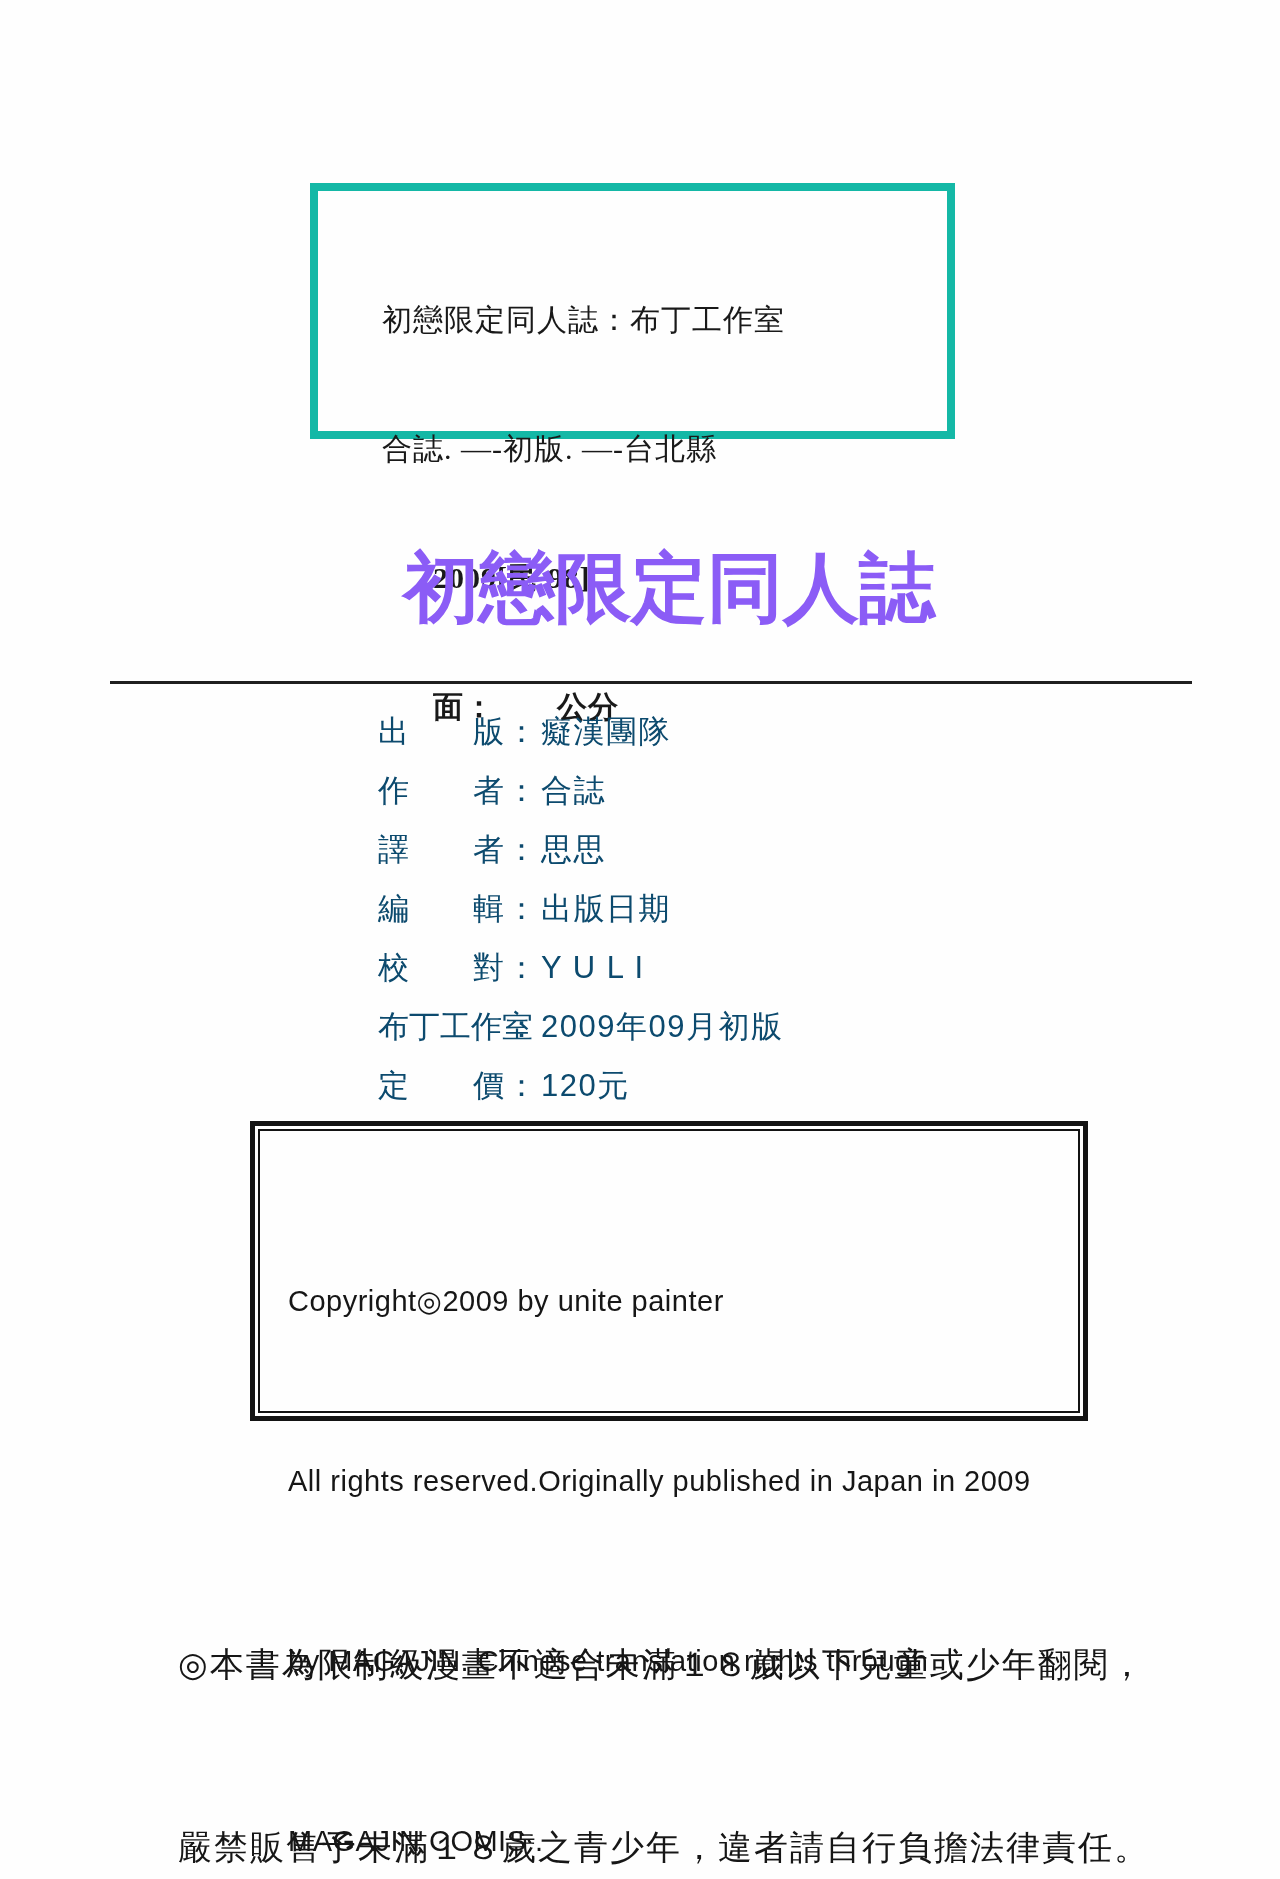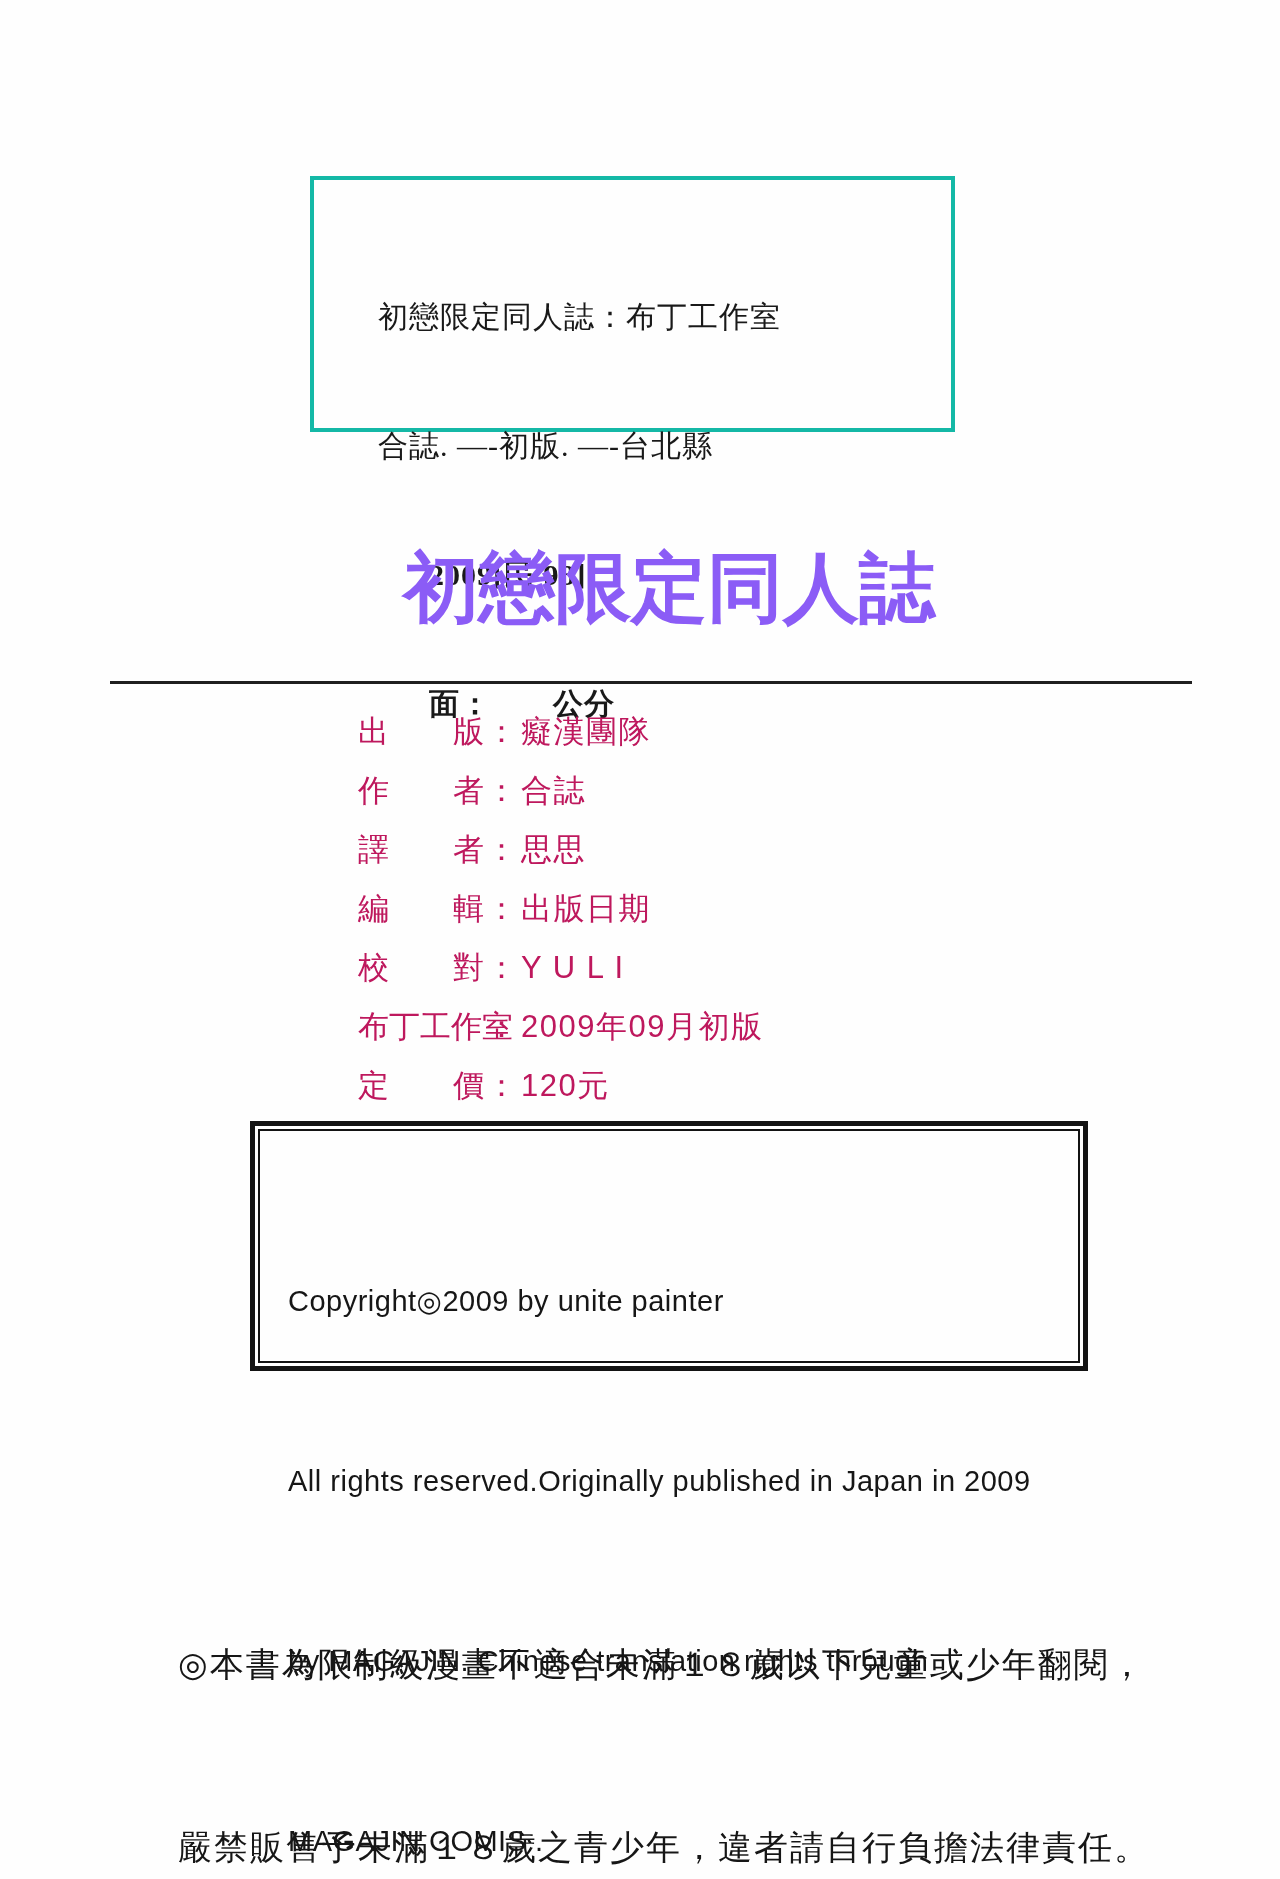--- a/index.html
+++ b/index.html
@@ -14,26 +14,26 @@
     background: #fefefe;
     color: #191919;
     font-family: "Liberation Sans", "DejaVu Sans", sans-serif;
     overflow: hidden;
   }
 
   
   .cip-box {
     position: absolute;
     left: 310px;
-    top: 176px;
+    top: 183px;
     width: 645px;
     height: 256px;
-    border: 4px solid #14b8a6;
+    border: 8px solid #14b8a6;
     box-sizing: border-box;
-    padding-top: 29px;
+    padding-top: 21px;
     font-family: "Liberation Serif", "DejaVu Serif", serif;
     font-size: 30px;
     line-height: 43px;
     letter-spacing: 1px;
     white-space: pre;
   }
   .cip-line { margin-left: 64px; }
   .cip-line.indent { margin-left: 115px; font-weight: bold; }
 
   
@@ -55,24 +55,24 @@
     left: 110px;
     top: 681px;
     width: 1082px;
     height: 3px;
     background: #1f1f1f;
   }
 
   
   .details {
     position: absolute;
-    left: 358px;
+    left: 378px;
     top: 702px;
     font-size: 31px;
-    color: #be185d;
+    color: #0c4a6e;
   }
   .detail-row {
     height: 59px;
     display: flex;
     align-items: center;
     white-space: pre;
   }
   .detail-label {
     display: inline-block;
     width: 126px;
@@ -81,21 +81,21 @@
   }
   .detail-sep { padding: 0 4px 0 2px; }
   .detail-value { letter-spacing: 1.5px; }
 
   
   .copyright-box {
     position: absolute;
     left: 250px;
     top: 1121px;
     width: 838px;
-    height: 250px;
+    height: 300px;
     border: 5px solid #131313;
     box-sizing: border-box;
     padding: 3px;
   }
   .copyright-inner {
     border: 2px solid #131313;
     width: 100%;
     height: 100%;
     box-sizing: border-box;
     padding: 20px 60px 0 28px;

